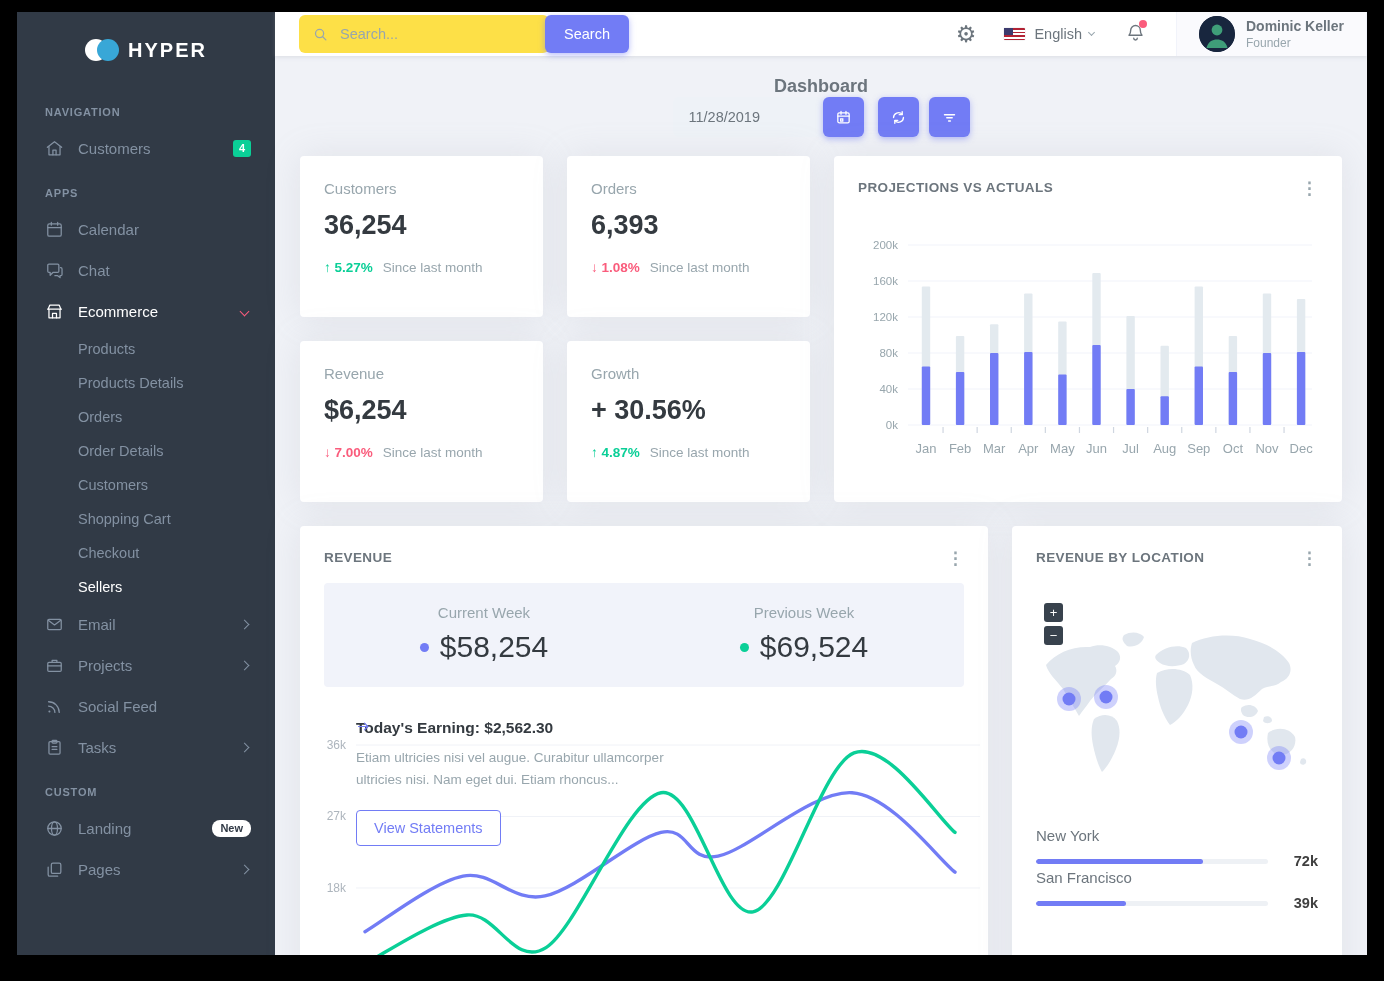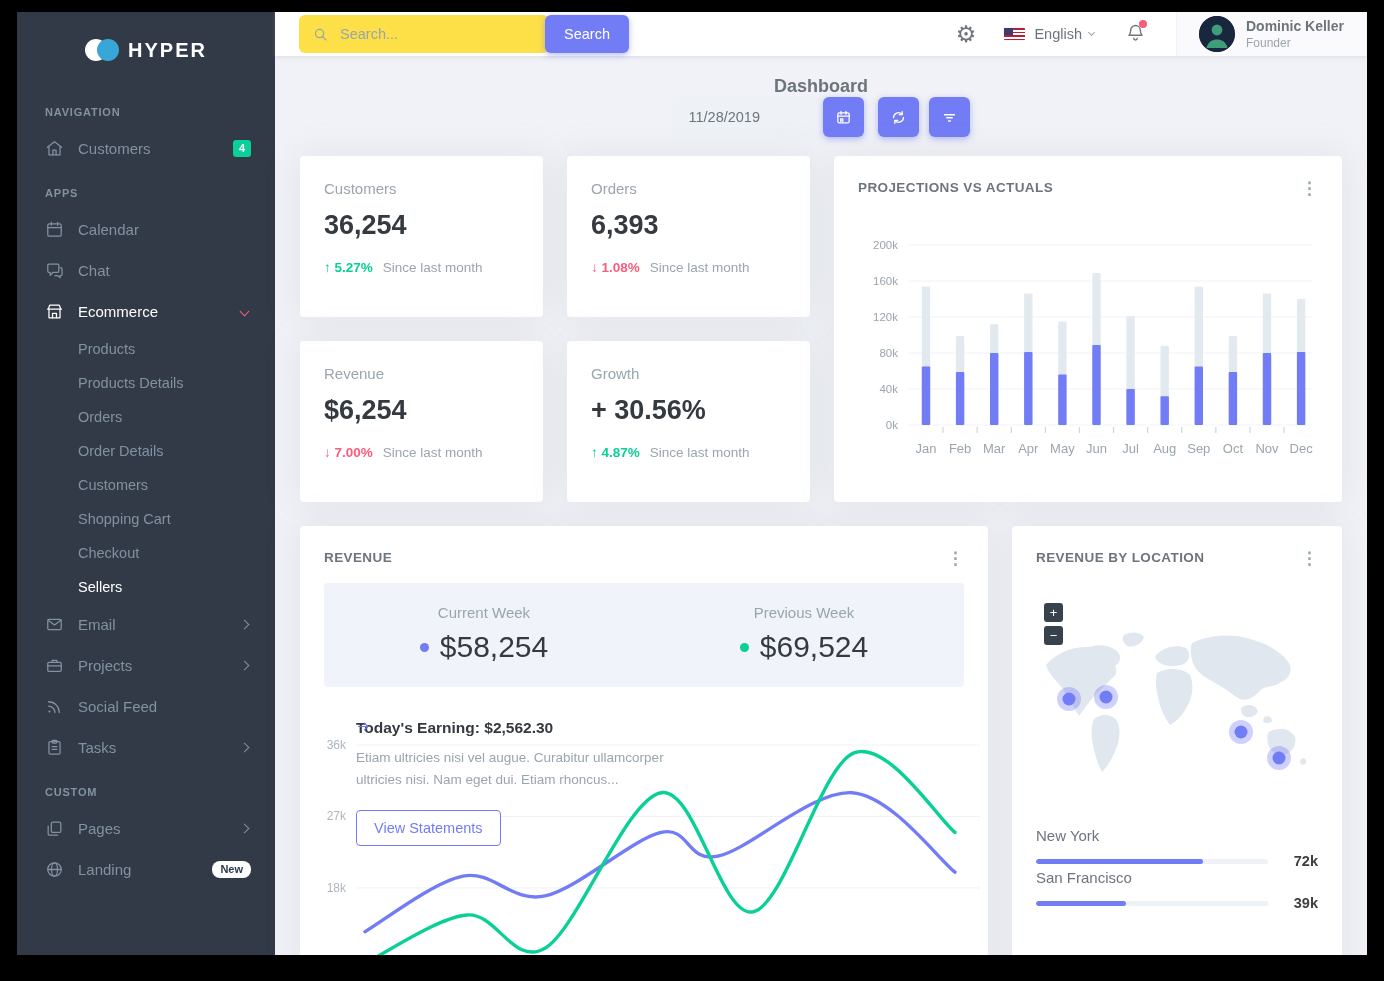--- a/index.html
+++ b/index.html
@@ -214,38 +214,38 @@
           </span>
         <span class="nav-text">Tasks</span>
         <span class="chev"></span>
       </a>
 
       <div class="nav-label">CUSTOM</div>
 
       <a class="nav-item">
         <span class="nico">
             <svg viewBox="0 0 24 24" fill="none" stroke="currentColor" stroke-width="1.6" stroke-linecap="round" stroke-linejoin="round">
-              <rect x="8" y="4" width="12" height="13" rx="2"></rect>
-              <path d="M16 20.5H6a2 2 0 0 1-2-2V9"></path>
-            </svg>
-          </span>
-        <span class="nav-text">Pages</span>
-        <span class="chev"></span>
-      </a>
-
-      <a class="nav-item">
-        <span class="nico">
-            <svg viewBox="0 0 24 24" fill="none" stroke="currentColor" stroke-width="1.6" stroke-linecap="round" stroke-linejoin="round">
               <circle cx="12" cy="12" r="8.5"></circle>
               <ellipse cx="12" cy="12" rx="3.8" ry="8.5"></ellipse>
               <path d="M3.5 12h17"></path>
             </svg>
           </span>
         <span class="nav-text">Landing</span>
         <span class="badge-new">New</span>
+      </a>
+
+      <a class="nav-item">
+        <span class="nico">
+            <svg viewBox="0 0 24 24" fill="none" stroke="currentColor" stroke-width="1.6" stroke-linecap="round" stroke-linejoin="round">
+              <rect x="8" y="4" width="12" height="13" rx="2"></rect>
+              <path d="M16 20.5H6a2 2 0 0 1-2-2V9"></path>
+            </svg>
+          </span>
+        <span class="nav-text">Pages</span>
+        <span class="chev"></span>
       </a>
     </nav>
   </aside>
 
   <div class="main">
 
     <header class="topbar">
       <div class="search">
         <svg viewBox="0 0 24 24" fill="none" stroke="#98a6ad" stroke-width="2" stroke-linecap="round">
             <circle cx="10.5" cy="10.5" r="6.5"></circle>

